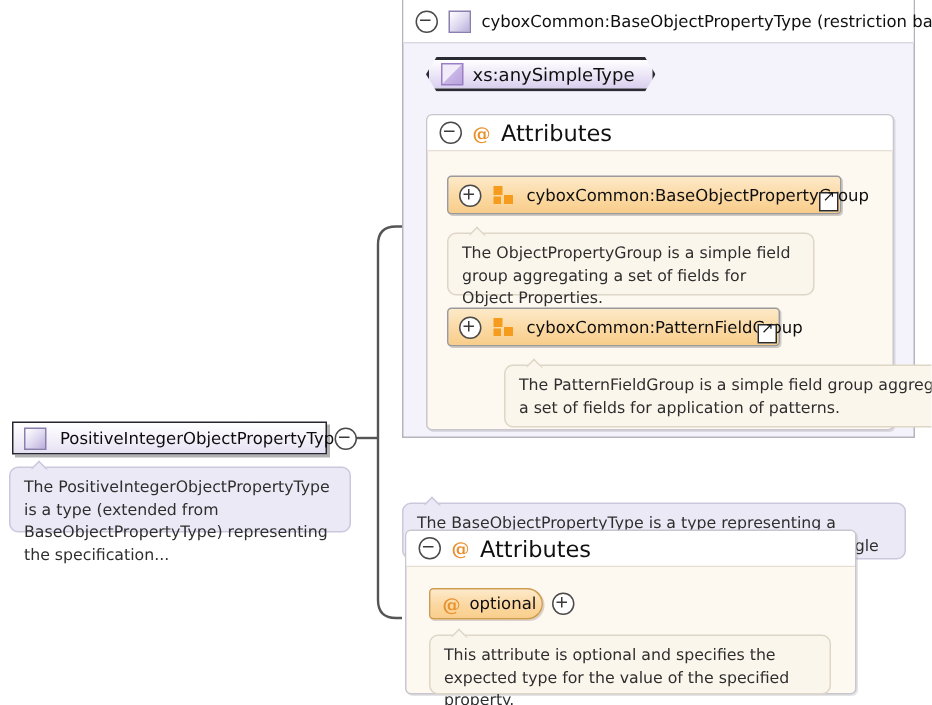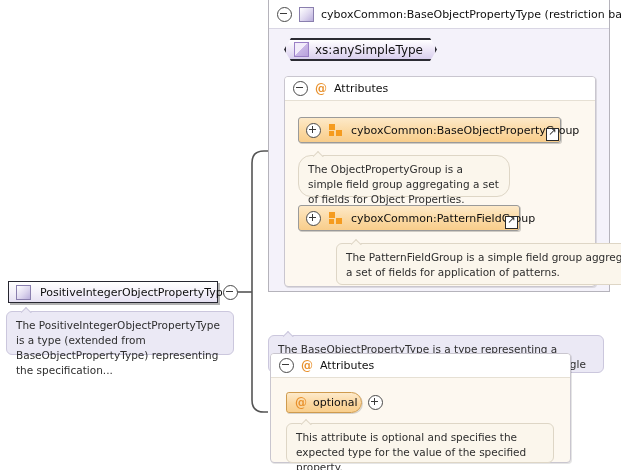--- a/index.html
+++ b/index.html
@@ -82,21 +82,21 @@
   .attr-panel{
     position:absolute;background:#fdf8f0;border:1px solid #c9c6cf;
     border-radius:4px;box-sizing:border-box;
     box-shadow:1px 1px 0 rgba(0,0,0,0.10);
   }
   .attr-panel .ahdr{
     height:24px;display:flex;align-items:center;gap:7px;padding-left:8px;
     background:#ffffff;border-bottom:1px solid #e6e0d4;
     border-radius:3px 3px 0 0;box-sizing:border-box;
   }
-  .attr-panel .ahdr .alabel{font-size:11px;color:#101010;text-align:center;}
+  .attr-panel .ahdr .alabel{font-size:15px;color:#101010;text-align:center;}
 
   
   .grp-box{
     position:absolute;height:26px;box-sizing:border-box;
     display:flex;align-items:center;gap:8px;padding-left:7px;
     background:linear-gradient(to bottom,#fde9c8 0%,#fbd9a3 55%,#f8cd8b 100%);
     border:1px solid #9a9a9a;border-radius:3px;
     box-shadow:1px 1px 0 rgba(0,0,0,0.18);
   }
   .grp-box .gname{font-size:11px;color:#0f0f0f;white-space:nowrap;}
@@ -188,21 +188,21 @@
     <span class="circ plus"></span>
     <span class="grp-icon">
         <i class="a"></i>
         <i class="b"></i>
         <i class="c"></i>
       </span>
     <span class="gname">cyboxCommon:BaseObjectPropertyGroup</span>
     <span class="link-badge"></span>
   </div>
 
-  <div class="bubble cream" style="left:298px;top:155px;width:212px;height:42px;border-radius:13px;">
+  <div class="bubble cream" style="left:298px;top:155px;width:245px;height:42px;">
     <span class="tail"></span>
     <span>The ObjectPropertyGroup is a simple field group aggregating a set of fields for Object Properties.</span>
   </div>
 
   <div class="grp-box" style="left:298px;top:205px;width:222px;">
     <span class="circ plus"></span>
     <span class="grp-icon">
         <i class="a"></i>
         <i class="b"></i>
         <i class="c"></i>

